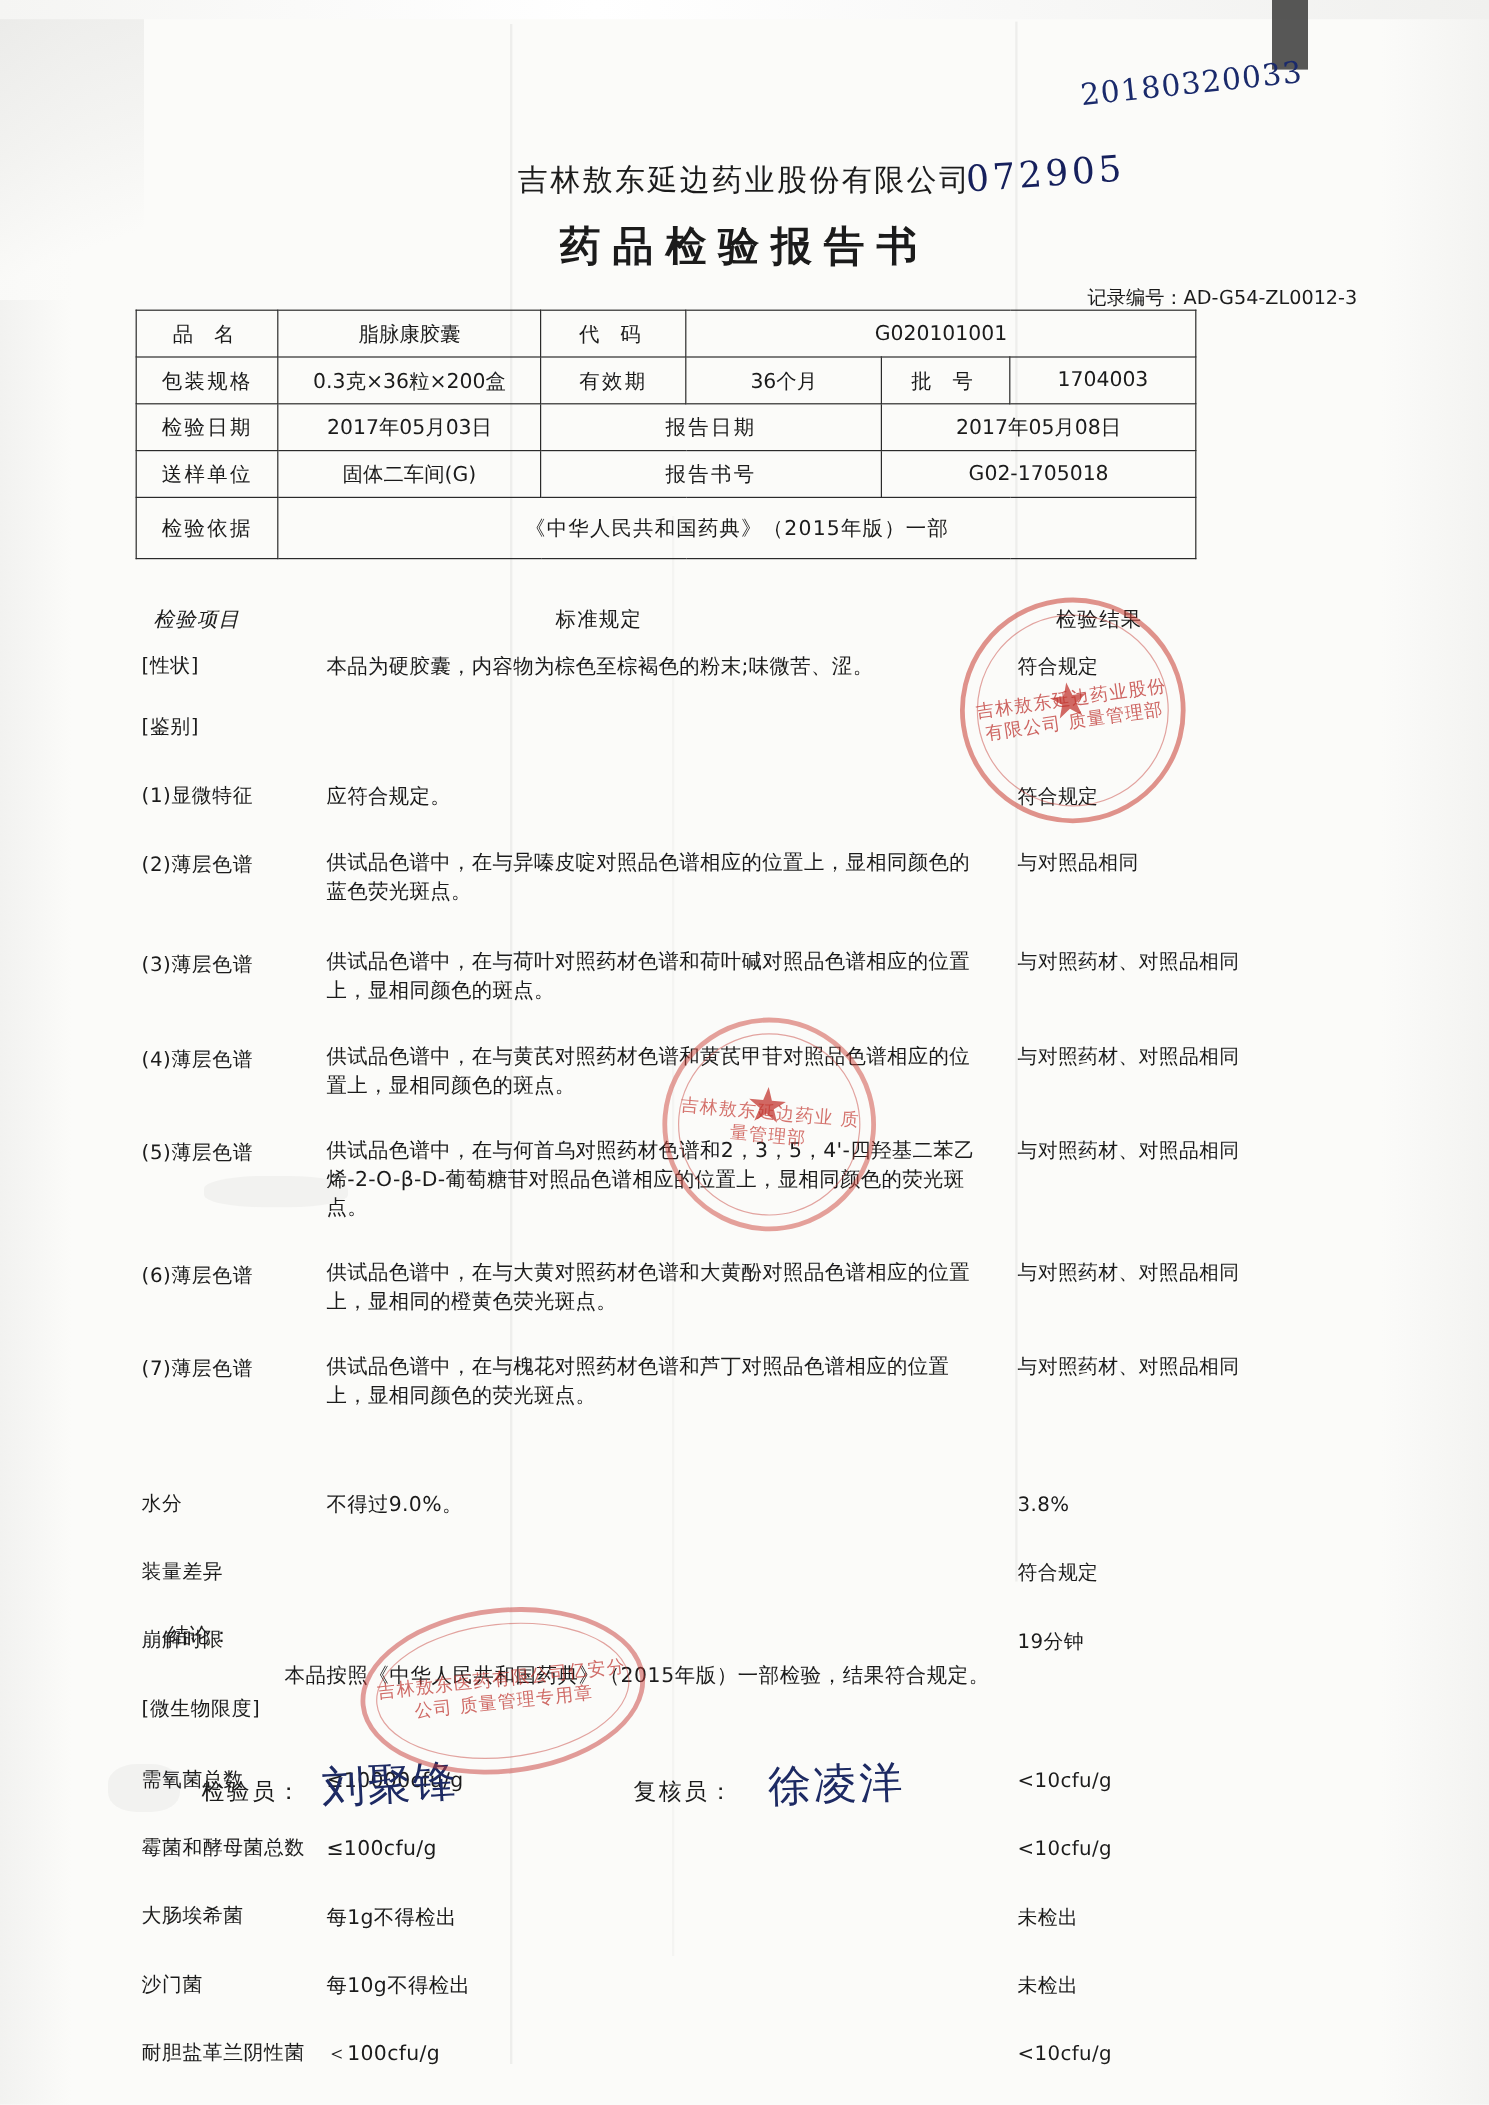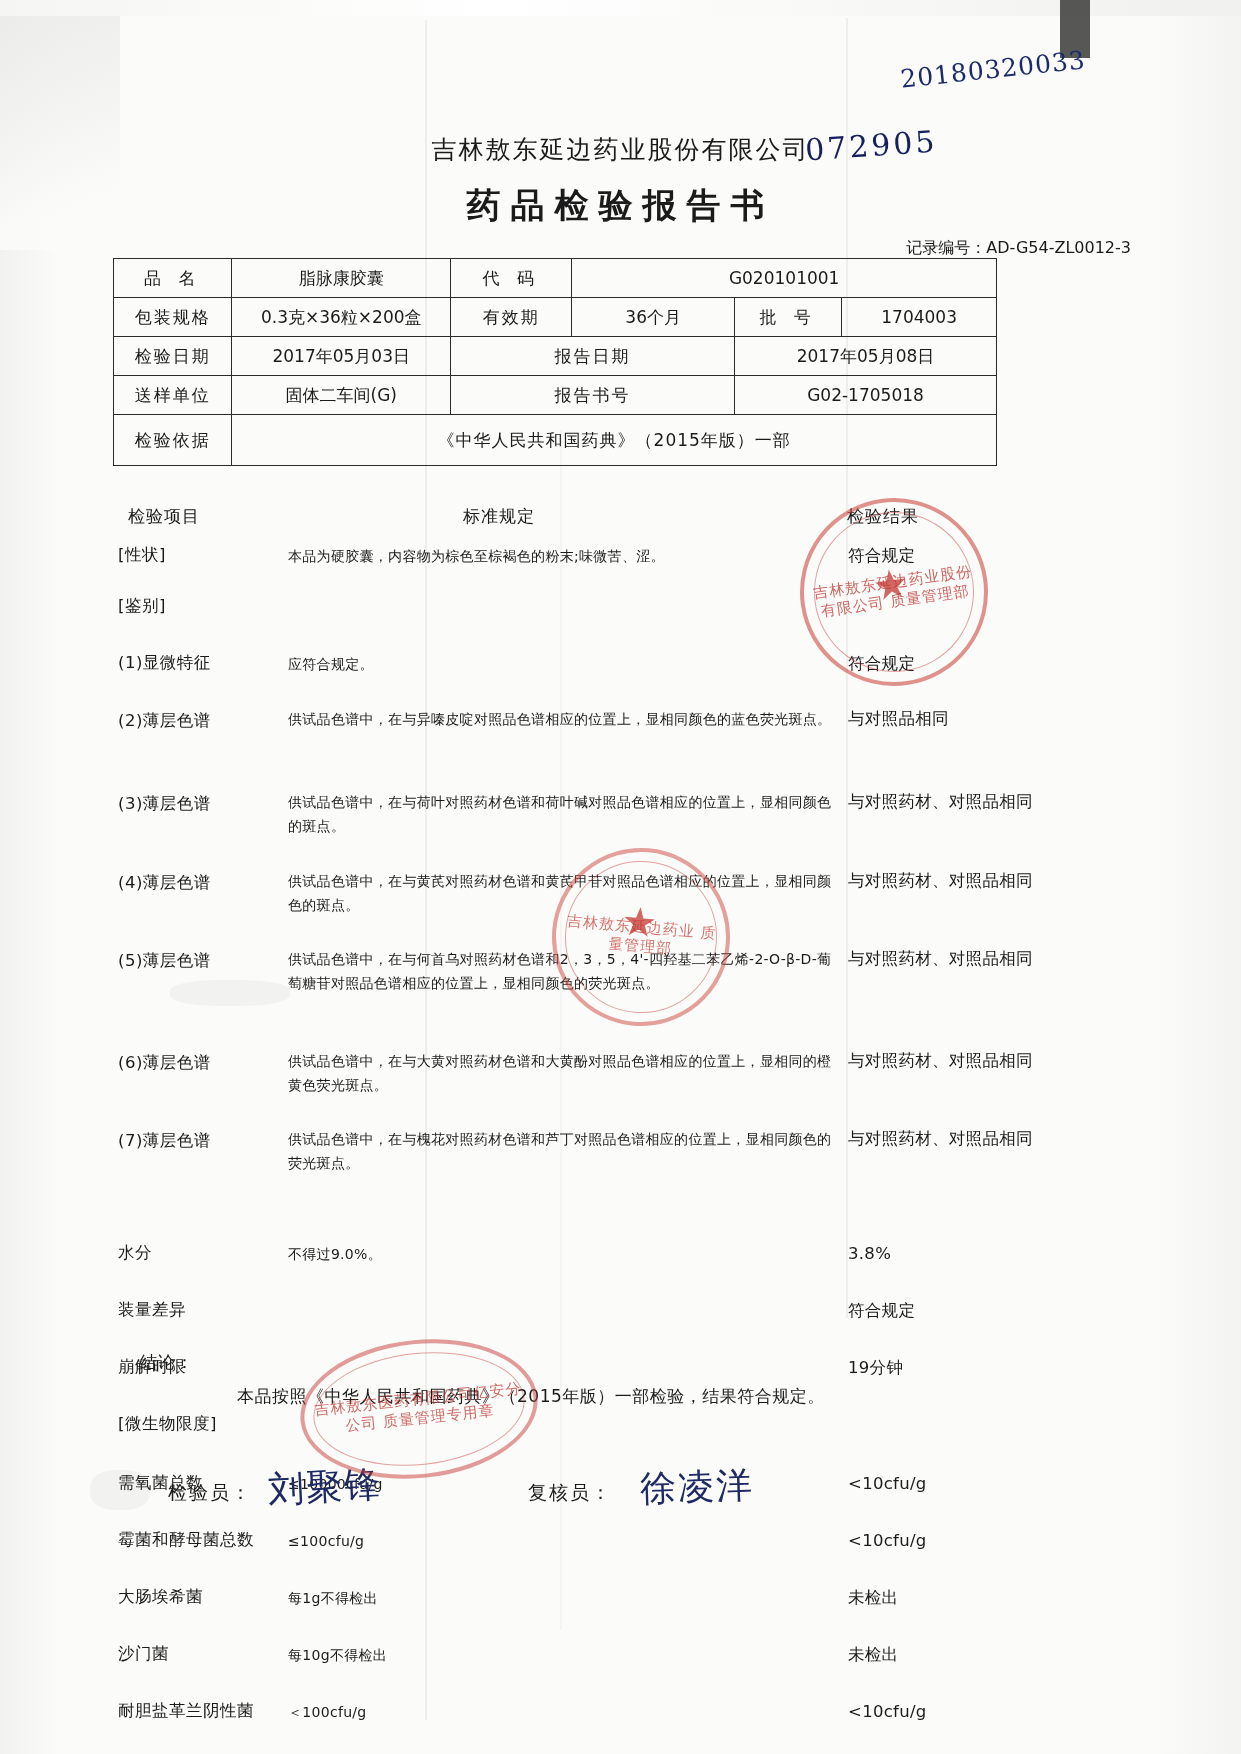--- a/index.html
+++ b/index.html
@@ -91,37 +91,37 @@
   }
   td.lbl { letter-spacing:6px; width:118px; }
   td.lbl2 { letter-spacing:2px; width:118px;}
   td.val { font-size:17px; }
   td.left { text-align:left; padding-left:16px; letter-spacing:1px;}
 
   
   .col-head {
     position:absolute; font-size:17px; letter-spacing:1px;
   }
-  .ch-item { left:128px; top:505px; }
+  .ch-item { left:128px; top:505px;font-style:italic; }
   .ch-std  { left:463px; top:505px; }
-  .ch-res  { left:847px; top:505px;font-family:Liberation Serif, serif; }
+  .ch-res  { left:880px; top:505px;font-family:Liberation Serif, serif; }
 
   .rows { position:absolute; left:0; top:540px; width:1241px; }
   .row {
     position:relative;
     display:block;
     min-height:22px;
   }
   .r-name {
     position:absolute; left:118px;
     font-size:16.5px; letter-spacing:.5px; white-space:nowrap;
   }
   .r-std {
-    position:absolute; left:288px; width:545px;
-    font-size:14px; line-height:24px; letter-spacing:.3px;
+    position:absolute; left:272px; width:545px;
+    font-size:17px; line-height:24px; letter-spacing:.3px;
   }
   .r-res {
     position:absolute; left:848px; width:240px;
     font-size:16.5px; line-height:24px; letter-spacing:.3px;
   }
 
   
   .concl-label { position:absolute; left:140px; top:1351px; font-size:17px; letter-spacing:1px;}
   .concl-text  { position:absolute; left:237px; top:1385px; font-size:17px; letter-spacing:.5px;}
   .sig-l-label { position:absolute; left:168px; top:1480px; font-size:19px; letter-spacing:2px;}

